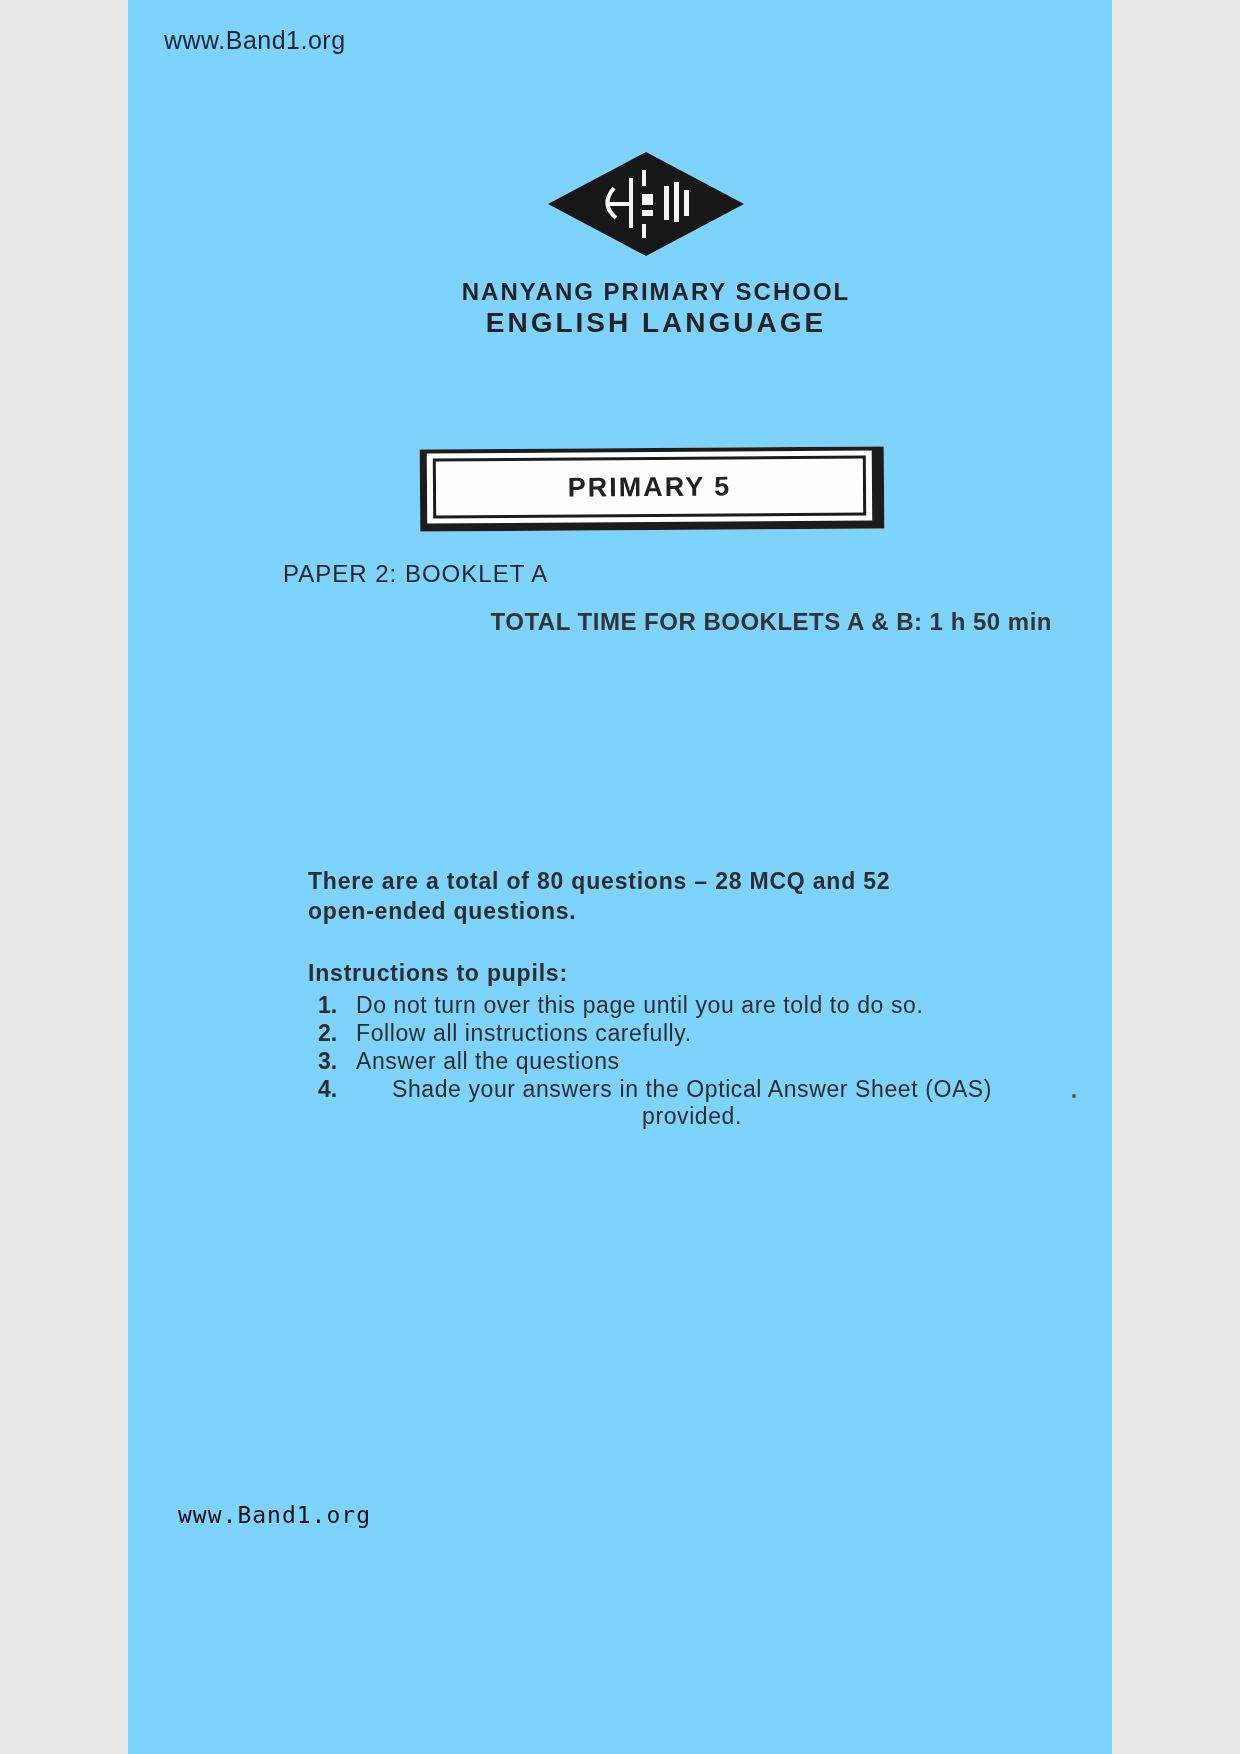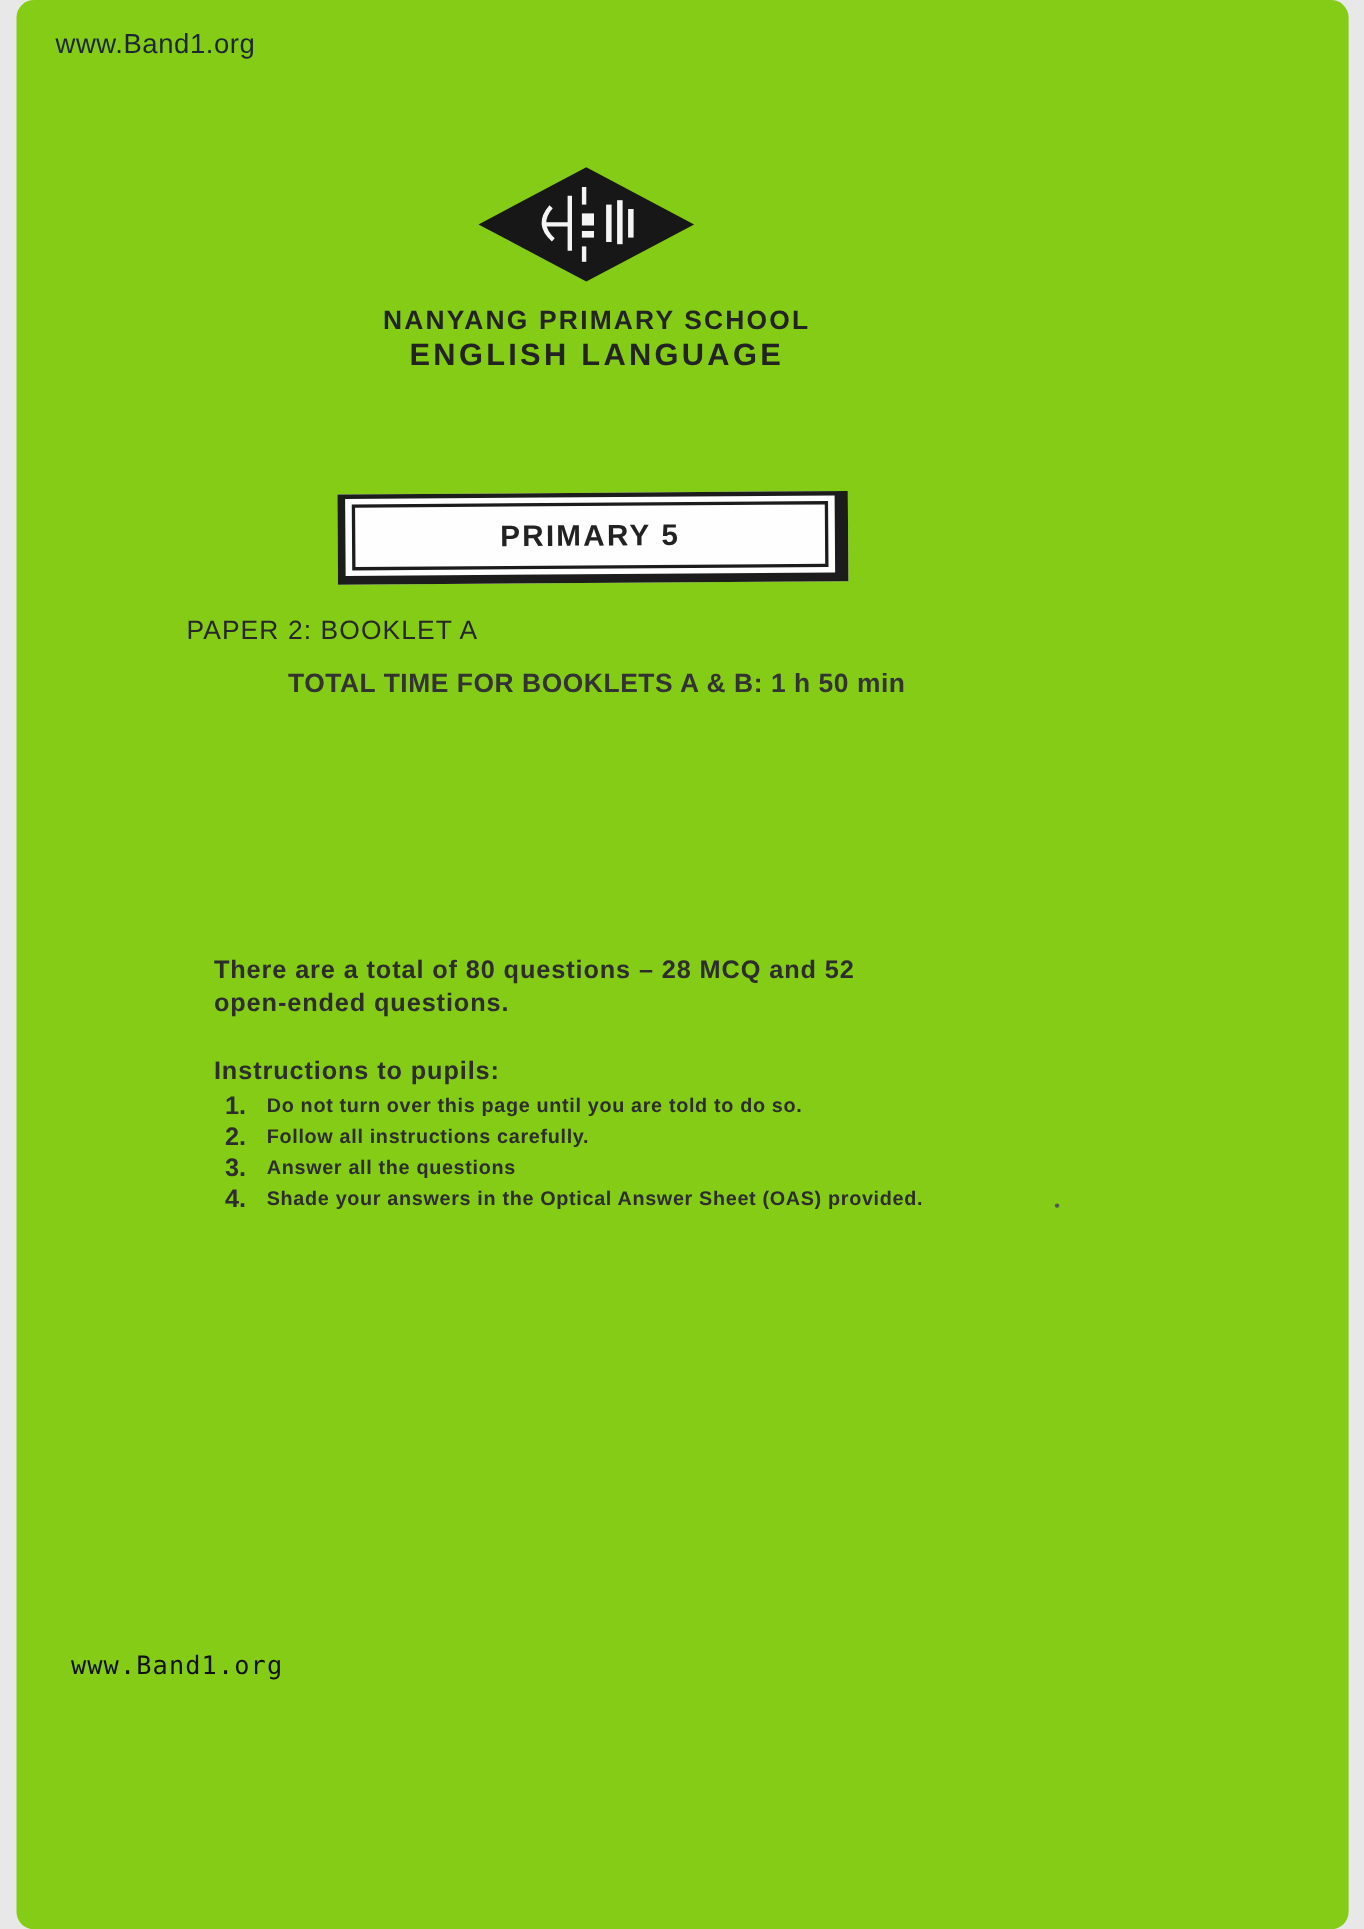--- a/index.html
+++ b/index.html
@@ -1,25 +1,24 @@
 <!DOCTYPE html>
 <html><head>
 <meta charset="utf-8">
 <style>
   * { margin:0; padding:0; box-sizing:border-box; }
   html,body { background:#e8e8e8; }
   .page {
     position:relative;
-    width:1211px; height:1754px;
+    width:984px; height:1754px;
     margin:0 auto;
-    background:#84cc16;
+    background:#7dd3fc;
     font-family:"Liberation Sans", sans-serif;
     color:#2b2b2b;
     overflow:hidden;
-    border-radius:16px;
   }
   .wm-top {
     position:absolute; left:36px; top:26px;
     font-size:25px; color:#1c2733; letter-spacing:0.5px;
   }
   .logo-wrap {
     position:absolute; left:418px; top:150px; width:200px; height:108px;
   }
   .head-block {
     position:absolute; left:148px; top:276px; width:760px;
@@ -39,21 +38,21 @@
     position:absolute; inset:5px 6px 5px 6px;
     border:3px solid #1c1c1c;
     display:flex; align-items:center; justify-content:center;
   }
   .p5-label { font-size:27px; font-weight:700; letter-spacing:2px; color:#222; }
   .paper-line {
     position:absolute; left:155px; top:560px; width:760px; text-align:left;
     font-size:24px; font-weight:400; color:#272727; letter-spacing:1px;
   }
   .time-line {
-    position:absolute; left:148px; top:608px; width:760px; text-align:center;
+    position:absolute; left:164px; top:608px; width:760px; text-align:right;
     font-size:24px; font-weight:600; color:#333; letter-spacing:0.5px;
   }
   .name-row {
     position:absolute; left:252px; top:758px;
     font-size:25px; font-weight:700; color:#3a3a3a;
     white-space:nowrap;
   }
   .name-underline {
     display:inline-block; width:250px; height:24px;
     border-bottom:2px solid #555; margin:0 14px 0 12px;
@@ -73,21 +72,21 @@
   }
   .instr-list {
     position:absolute; left:190px; top:992px; width:730px;
   }
   .instr-item { display:flex; margin-bottom:1px; }
   .instr-num {
     width:38px; flex:0 0 38px;
     font-size:23px; font-weight:700; color:#2d2d2d; line-height:27px;
   }
   .instr-text {
-    font-size:18px; font-weight:700; color:#2d2d2d; line-height:27px;
+    font-size:23px; font-weight:400; color:#2d2d2d; line-height:27px;
     letter-spacing:0.6px; max-width:672px;text-align:center;
   }
   .scan-dot {
     position:absolute; left:944px; top:1094px;
     width:4px; height:4px; background:#555; border-radius:50%;
   }
   .wm-bottom {
     position:absolute; left:50px; top:1502px;
     font-family:"DejaVu Sans Mono", monospace;
     font-size:23px; color:#111; letter-spacing:1px;

